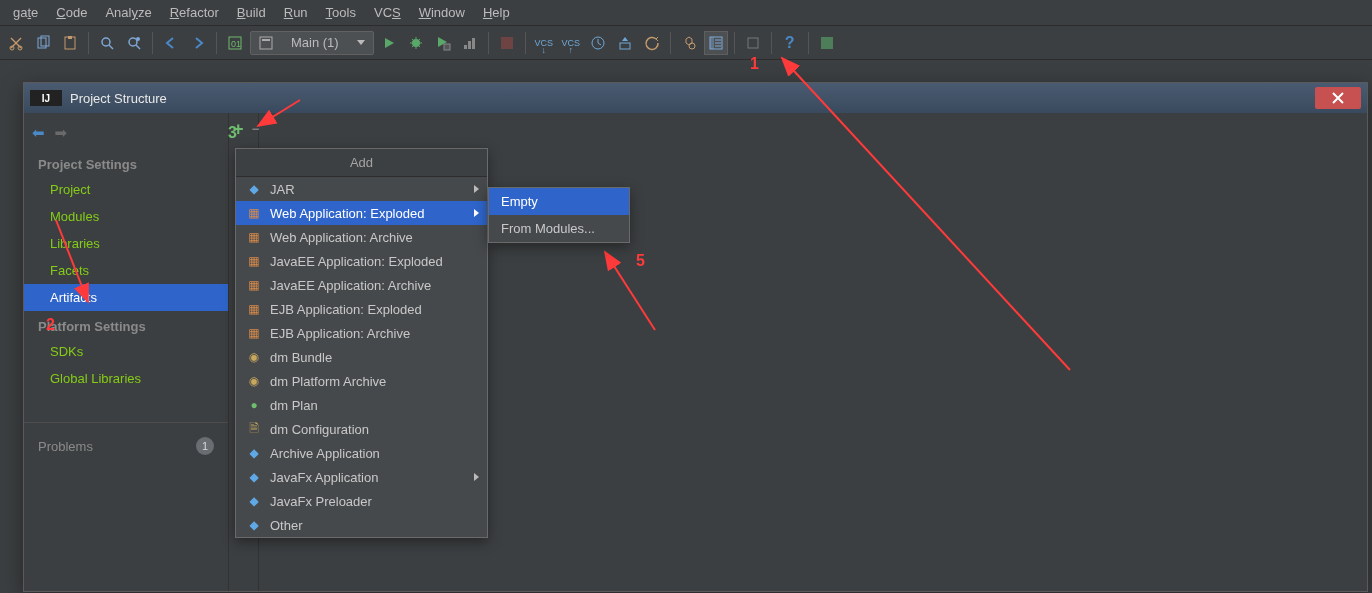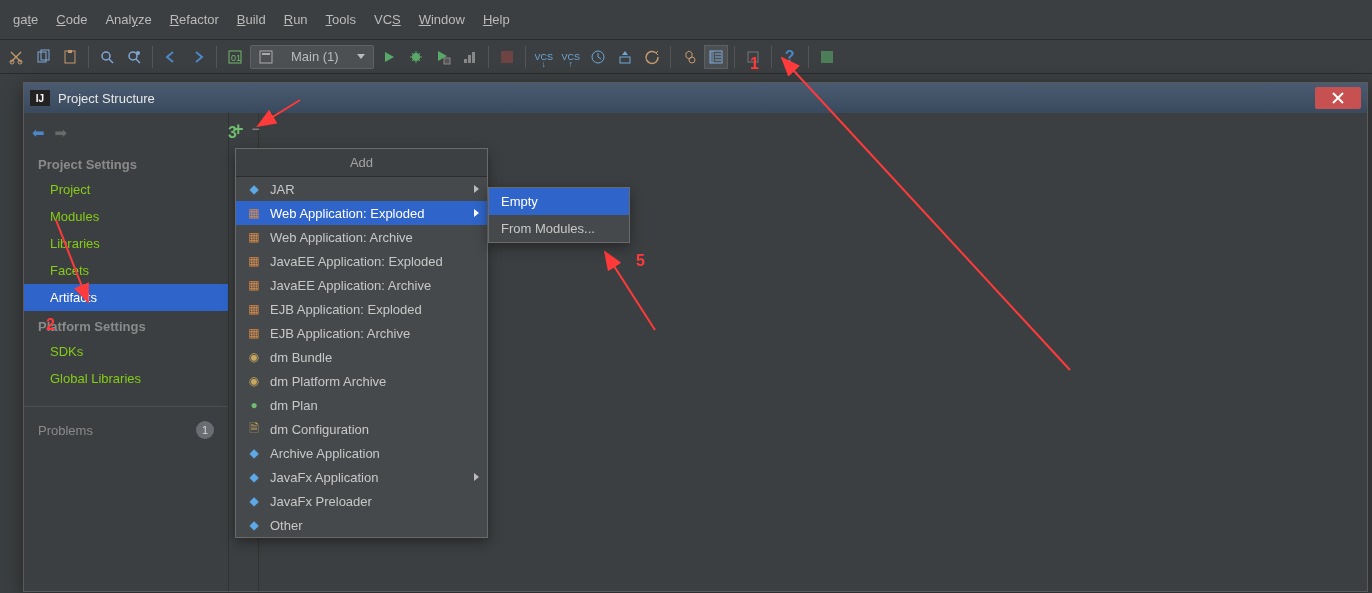--- a/index.html
+++ b/index.html
@@ -1,42 +1,42 @@
 <!DOCTYPE html>
 <html><head>
   <meta charset="utf-8">
   <style>
     * { margin:0; padding:0; box-sizing:border-box; font-family:"Segoe UI",Tahoma,sans-serif; }
     body { width:1372px; height:593px; background:#3c3f41; color:#bbb; overflow:hidden; position:relative; font-size:13px; }
     
-    .menubar { height:40px; background:#3c3f41; display:flex; align-items:center; padding:0 4px; border-bottom:1px solid #2b2b2b; }
+    .menubar { height:26px; background:#3c3f41; display:flex; align-items:center; padding:0 4px; border-bottom:1px solid #2b2b2b; }
     .menubar span { padding:0 9px; color:#bbb; cursor:default; }
     .menubar span u { text-decoration:underline; }
     
     .toolbar { height:34px; background:#3c3f41; display:flex; align-items:center; padding:0 4px; border-bottom:1px solid #2b2b2b; gap:3px; }
     .tbtn { width:24px; height:24px; display:flex; align-items:center; justify-content:center; color:#aeb9c5; position:relative; }
     .tsep { width:1px; height:22px; background:#555; margin:0 3px; }
     .runbox { display:flex; align-items:center; background:#4c5052; border:1px solid #616161; height:24px; padding:0 8px; color:#bbb; border-radius:2px; gap:18px; }
     .tri-down { width:0; height:0; border-left:4px solid transparent; border-right:4px solid transparent; border-top:5px solid #bbb; }
     
     .dialog { position:absolute; left:23px; top:82px; width:1345px; height:510px; background:#3c3f41; border:1px solid #5a5a5a; box-shadow:0 6px 20px rgba(0,0,0,.4); }
     .titlebar { height:30px; background:linear-gradient(#4a5a70,#3a4a5e); display:flex; align-items:center; padding:0 6px; color:#e8e8e8; font-size:13px; }
-    .titlebar .ticon { width:20px; height:16px; background:#222; color:#fff; font-size:10px; font-weight:bold; display:flex; align-items:center; justify-content:center; margin-right:8px; }
+    .titlebar .ticon { width:32px; height:16px; background:#222; color:#fff; font-size:10px; font-weight:bold; display:flex; align-items:center; justify-content:center; margin-right:8px; }
     .titlebar .spacer { flex:1; }
     .closebtn { width:46px; height:22px; background:#c75050; border-radius:2px; display:flex; align-items:center; justify-content:center; color:#fff; font-weight:bold; }
     .dlgbody { display:flex; height:calc(100% - 30px); }
     
     .dlgnav { width:205px; background:#3c3f41; border-right:1px solid #323232; padding-top:4px; }
     .navtool { height:32px; display:flex; align-items:center; padding:0 8px; gap:10px; }
     .navtool .arr { color:#4a88c7; font-size:15px; }
     .navtool .arr.dim { color:#6a6a6a; }
     .navhdr { padding:8px 14px 4px; color:#8a8a8a; font-weight:bold; font-size:13px; }
     .navitem { padding:6px 26px; color:#84cc16; cursor:default; }
     .navitem.sel { background:#2f65ca; color:#fff; }
-    .navprob { display:flex; align-items:center; justify-content:space-between; padding:6px 14px; margin-top:14px; border-top:1px solid #4d4d4d; padding-top:14px; color:#8a8a8a; }
+    .navprob { display:flex; align-items:center; justify-content:space-between; padding:6px 14px; margin-top:30px; border-top:1px solid #4d4d4d; padding-top:14px; color:#8a8a8a; }
     .badge { width:18px; height:18px; border-radius:9px; background:#6a6e73; color:#d8d8d8; font-size:11px; display:flex; align-items:center; justify-content:center; }
     
     .midcol { width:30px; background:#3c3f41; border-right:1px solid #323232; position:relative; }
     .midtools { position:absolute; top:6px; left:4px; display:flex; gap:8px; align-items:center; }
     .plus { color:#6fbe6f; font-size:18px; font-weight:bold; }
     .minus { color:#888; font-size:18px; }
     
     .content { flex:1; background:#3c3f41; position:relative; }
     
     .addmenu { position:absolute; left:235px; top:148px; width:253px; background:#46494b; border:1px solid #6a6a6a; z-index:10; box-shadow:0 4px 12px rgba(0,0,0,.4); }

